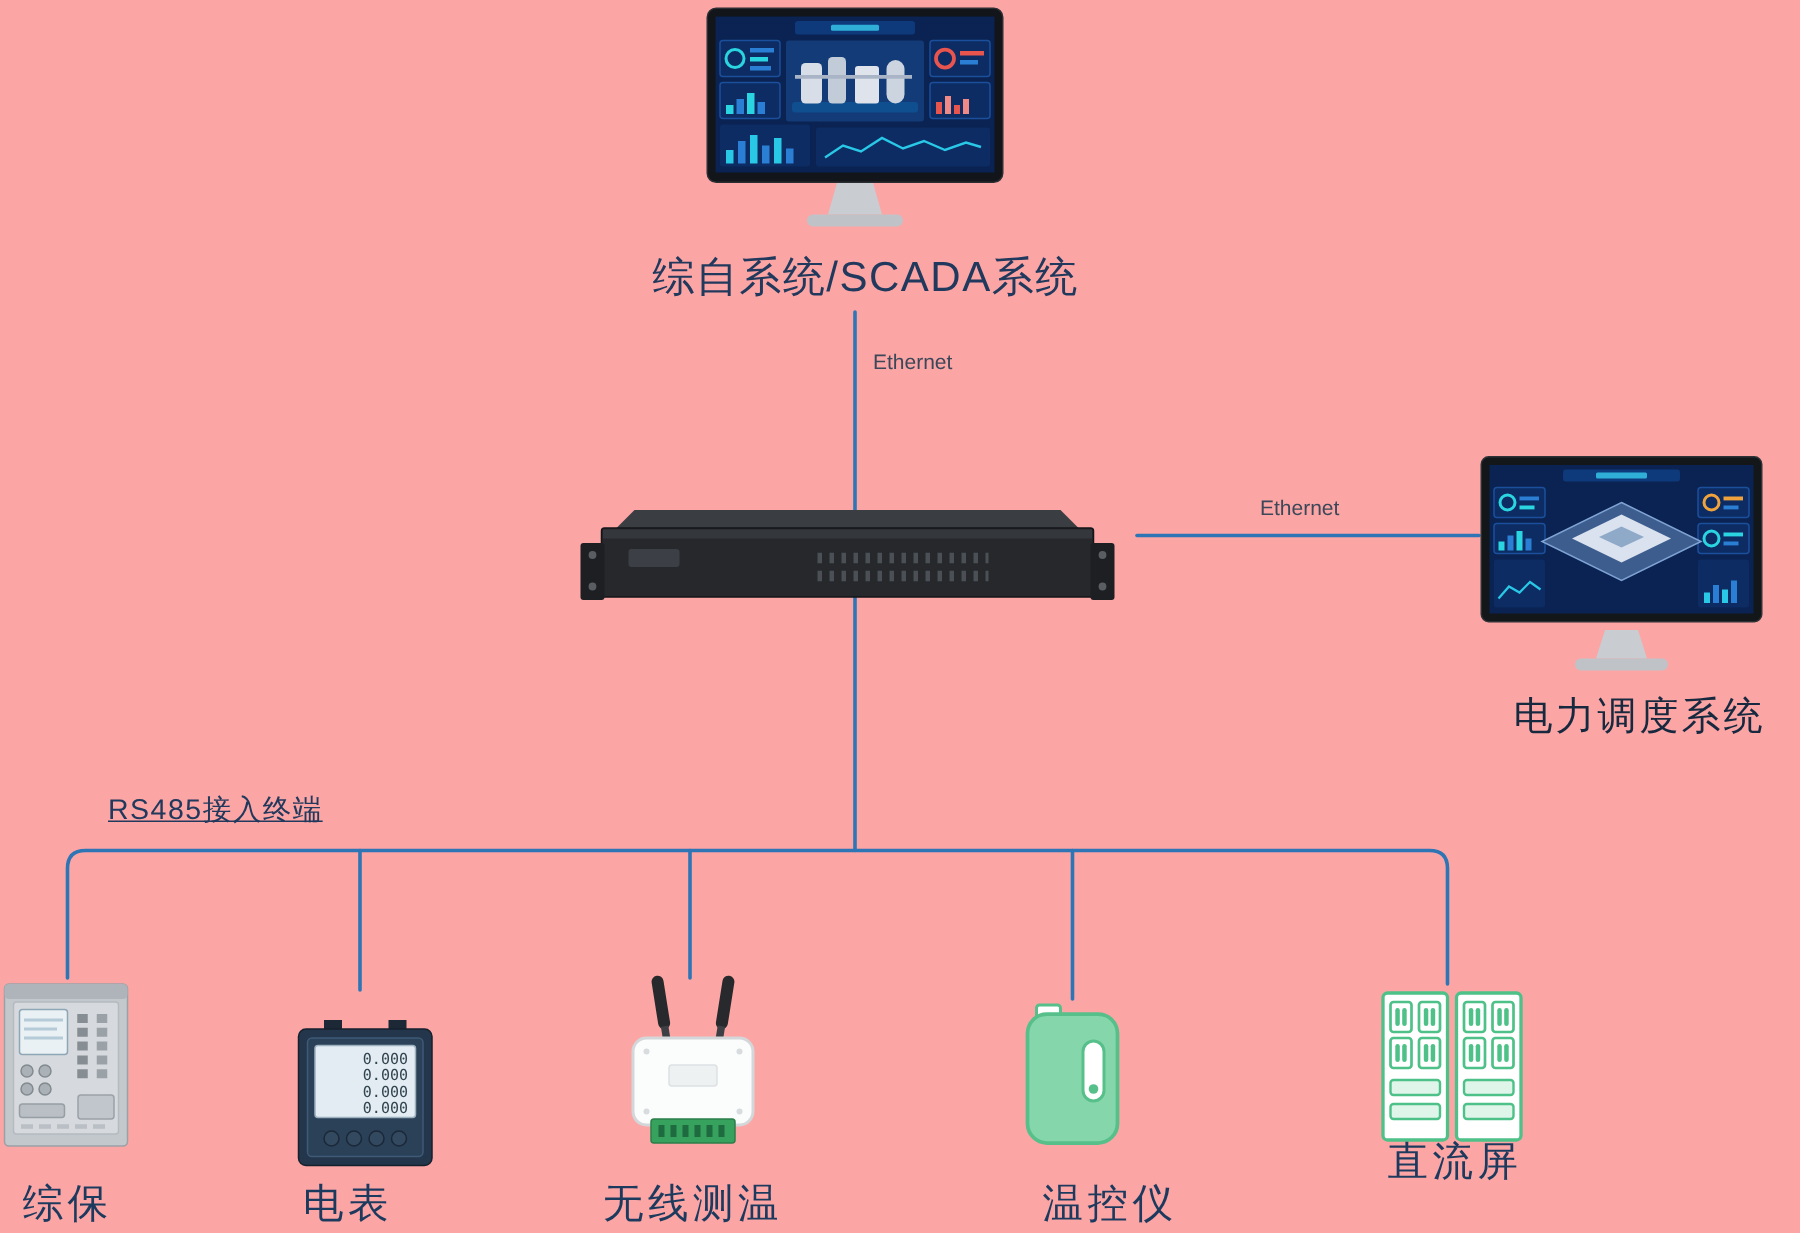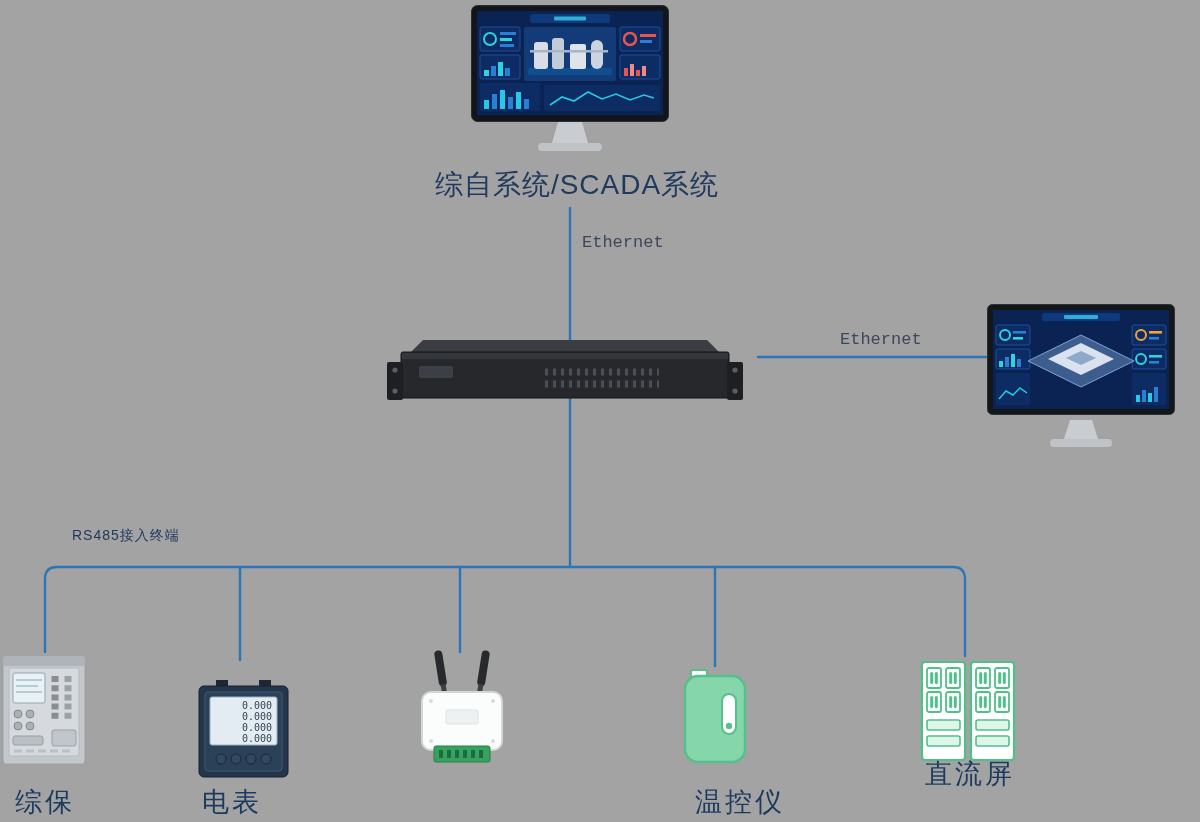--- a/index.html
+++ b/index.html
@@ -1,26 +1,26 @@
 <!DOCTYPE html>
 <html><head>
 <meta charset="utf-8">
 <style>
   * { box-sizing: border-box; margin: 0; padding: 0; }
   html, body { background: #ffffff; }
   body { font-family: "Liberation Sans", "DejaVu Sans", sans-serif; }
-  .canvas { position: relative; width: 1200px; height: 822px; background: #a3a3a3; overflow: hidden; }
+  .canvas { position: relative; width: 1200px; height: 822px; background: #fca5a5; overflow: hidden; }
   .abs { position: absolute; }
   svg { display: block; }
 
   .title-label {
     font-size: 28px; color: #20395c; text-align: center; letter-spacing: 1px; font-weight: 500;
   }
-  .eth-label { font-size: 17px; color: #3c4859; font-family: Liberation Mono, monospace; }
-  .rs485-label { font-size: 14px; color: #20395c; letter-spacing: 1px; }
+  .eth-label { font-size: 14px; color: #3c4859; }
+  .rs485-label { font-size: 19px; color: #20395c; letter-spacing: 1px; text-decoration: underline; }
   .dev-label {
     font-size: 27px; color: #1c3a5e; text-align: center; letter-spacing: 3px; font-weight: 500;
   }
   .right-title {
     font-size: 26px; color: #17293f; text-align: center; letter-spacing: 2px; font-weight: 500;
   }
   .connectors { pointer-events: none; }
 </style>
 </head>
 <body>
@@ -139,20 +139,21 @@
       <rect x="162" y="90" width="4" height="9" fill="#29c8e6"></rect>
       <rect x="168" y="84" width="4" height="15" fill="#2a7fd4"></rect>
       <polygon points="95,32 148,58 95,84 42,58" fill="#3e5d8f" stroke="#7fa3d4" stroke-width="1"></polygon>
       <polygon points="95,40 128,56 95,72 62,56" fill="#d9e2ee"></polygon>
       <polygon points="95,48 110,55 95,62 80,55" fill="#8fa9c9"></polygon>
       <path d="M84 117 L106 117 L112 136 L78 136 Z" fill="#c9cdd1"></path>
       <rect x="64" y="136" width="62" height="8" rx="4" fill="#bfc3c7"></rect>
     </svg>
   </div>
 
+  <div class="abs right-title" style="left:988px;top:460px;width:210px">电力调度系统</div>
 
   <div class="abs rs485-label" style="left:72px;top:527px">RS485接入终端</div>
 
   <div class="abs" style="left:0px;top:652px">
     <svg width="92" height="118" viewBox="0 0 92 118">
       <rect x="3" y="4" width="82" height="108" rx="3" fill="#c3c8cc" stroke="#9aa1a7"></rect>
       <rect x="3" y="4" width="82" height="10" rx="3" fill="#aeb4ba"></rect>
       <rect x="9" y="16" width="70" height="88" rx="2" fill="#d6dade" stroke="#b4bac0"></rect>
       <rect x="13" y="21" width="32" height="30" rx="2" fill="#e9f1f5" stroke="#8fa6b4"></rect>
       <line x1="16" y1="28" x2="42" y2="28" stroke="#b6cbd8" stroke-width="2"></line>
@@ -236,16 +237,17 @@
           <rect x="5" y="74" width="33" height="10" rx="2" fill="#dff5ea" stroke="#4ec188" stroke-width="1.6"></rect>
         </g>
       </defs>
       <use href="#dccab" x="2" y="4"></use>
       <use href="#dccab" x="51" y="4"></use>
     </svg>
   </div>
 
   <div class="abs dev-label" style="left:-5px;top:784px;width:100px">综保</div>
   <div class="abs dev-label" style="left:182px;top:784px;width:100px">电表</div>
+  <div class="abs dev-label" style="left:400px;top:784px;width:124px">无线测温</div>
   <div class="abs dev-label" style="left:688px;top:784px;width:104px">温控仪</div>
   <div class="abs dev-label" style="left:918px;top:756px;width:104px">直流屏</div>
 
 </div>
 
 </body></html>

